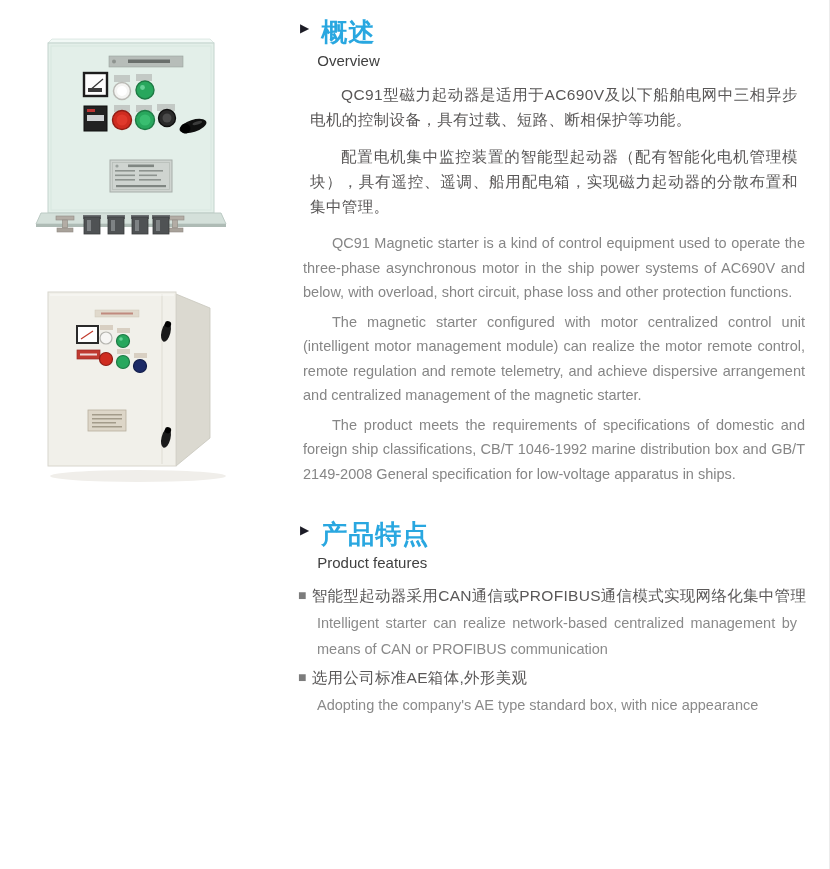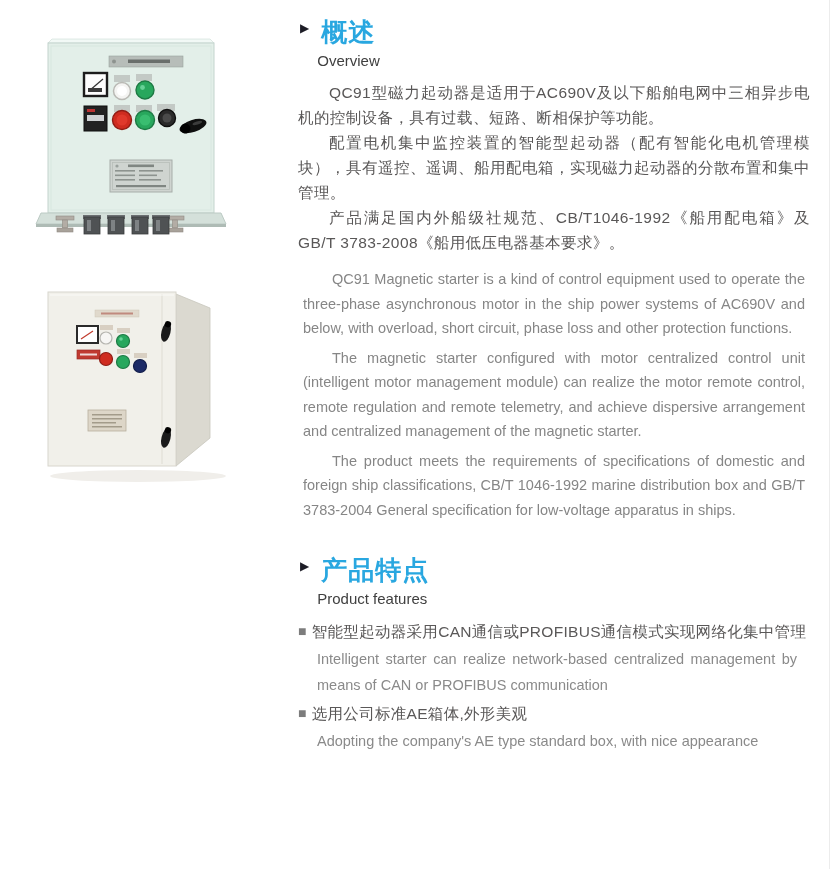--- a/index.html
+++ b/index.html
@@ -25,21 +25,21 @@
   }
   .title-zh{
     margin:4px;font-size:26px;line-height:32px;font-weight:bold;
     color:#29a7e0;letter-spacing:1px;
   }
   .title-en{
     font-size:15px;line-height:18px;color:#404040;margin-top:1px;
   }
 
   .p-zh{
-    margin:0;font-size:15.5px;line-height:25px;color:#595757;
+    margin:12px;font-size:15.5px;line-height:25px;color:#595757;
     text-align:justify;text-indent:2em;letter-spacing:0.4px;
   }
   .en-block{margin-top:12px;}
   .p-en{
     margin:5px;font-size:14.5px;line-height:24.5px;color:#868686;
     text-align:justify;text-indent:2em;
   }
 
   .features{margin-top:28px;}
   .feature{margin-top:2px;}
@@ -245,26 +245,25 @@
       <div class="sec-head">
         <span class="marker">▶</span>
         <div class="sec-titles">
           <h1 class="title-zh">概述</h1>
           <div class="title-en">Overview</div>
         </div>
       </div>
       <div class="zh-block">
         <p class="p-zh">QC91型磁力起动器是适用于AC690V及以下船舶电网中三相异步电机的控制设备，具有过载、短路、断相保护等功能。</p>
         <p class="p-zh">配置电机集中监控装置的智能型起动器（配有智能化电机管理模块），具有遥控、遥调、船用配电箱，实现磁力起动器的分散布置和集中管理。</p>
-        <p class="p-zh">产品满足国内外船级社规范、CB/T1046-1992《船用配电箱》及GB/T 3783-2008《船用低压电器基本要求》。</p>
       </div>
       <div class="en-block">
         <p class="p-en">QC91 Magnetic starter is a kind of control equipment used to operate the three-phase asynchronous motor in the ship power systems of AC690V and below, with overload, short circuit, phase loss and other protection functions.</p>
         <p class="p-en">The magnetic starter configured with motor centralized control unit (intelligent motor management module) can realize the motor remote control, remote regulation and remote telemetry, and achieve dispersive arrangement and centralized management of the magnetic starter.</p>
-        <p class="p-en">The product meets the requirements of specifications of domestic and foreign ship classifications, CB/T 1046-1992 marine distribution box and GB/T 3783-2004 General specification for low-voltage apparatus in ships.</p>
+        <p class="p-en">The product meets the requirements of specifications of domestic and foreign ship classifications, CB/T 1046-1992 marine distribution box and GB/T 2149-2008 General specification for low-voltage apparatus in ships.</p>
       </div>
     </section>
 
     <section class="features">
       <div class="sec-head">
         <span class="marker">▶</span>
         <div class="sec-titles">
           <h1 class="title-zh">产品特点</h1>
           <div class="title-en">Product features</div>
         </div>

